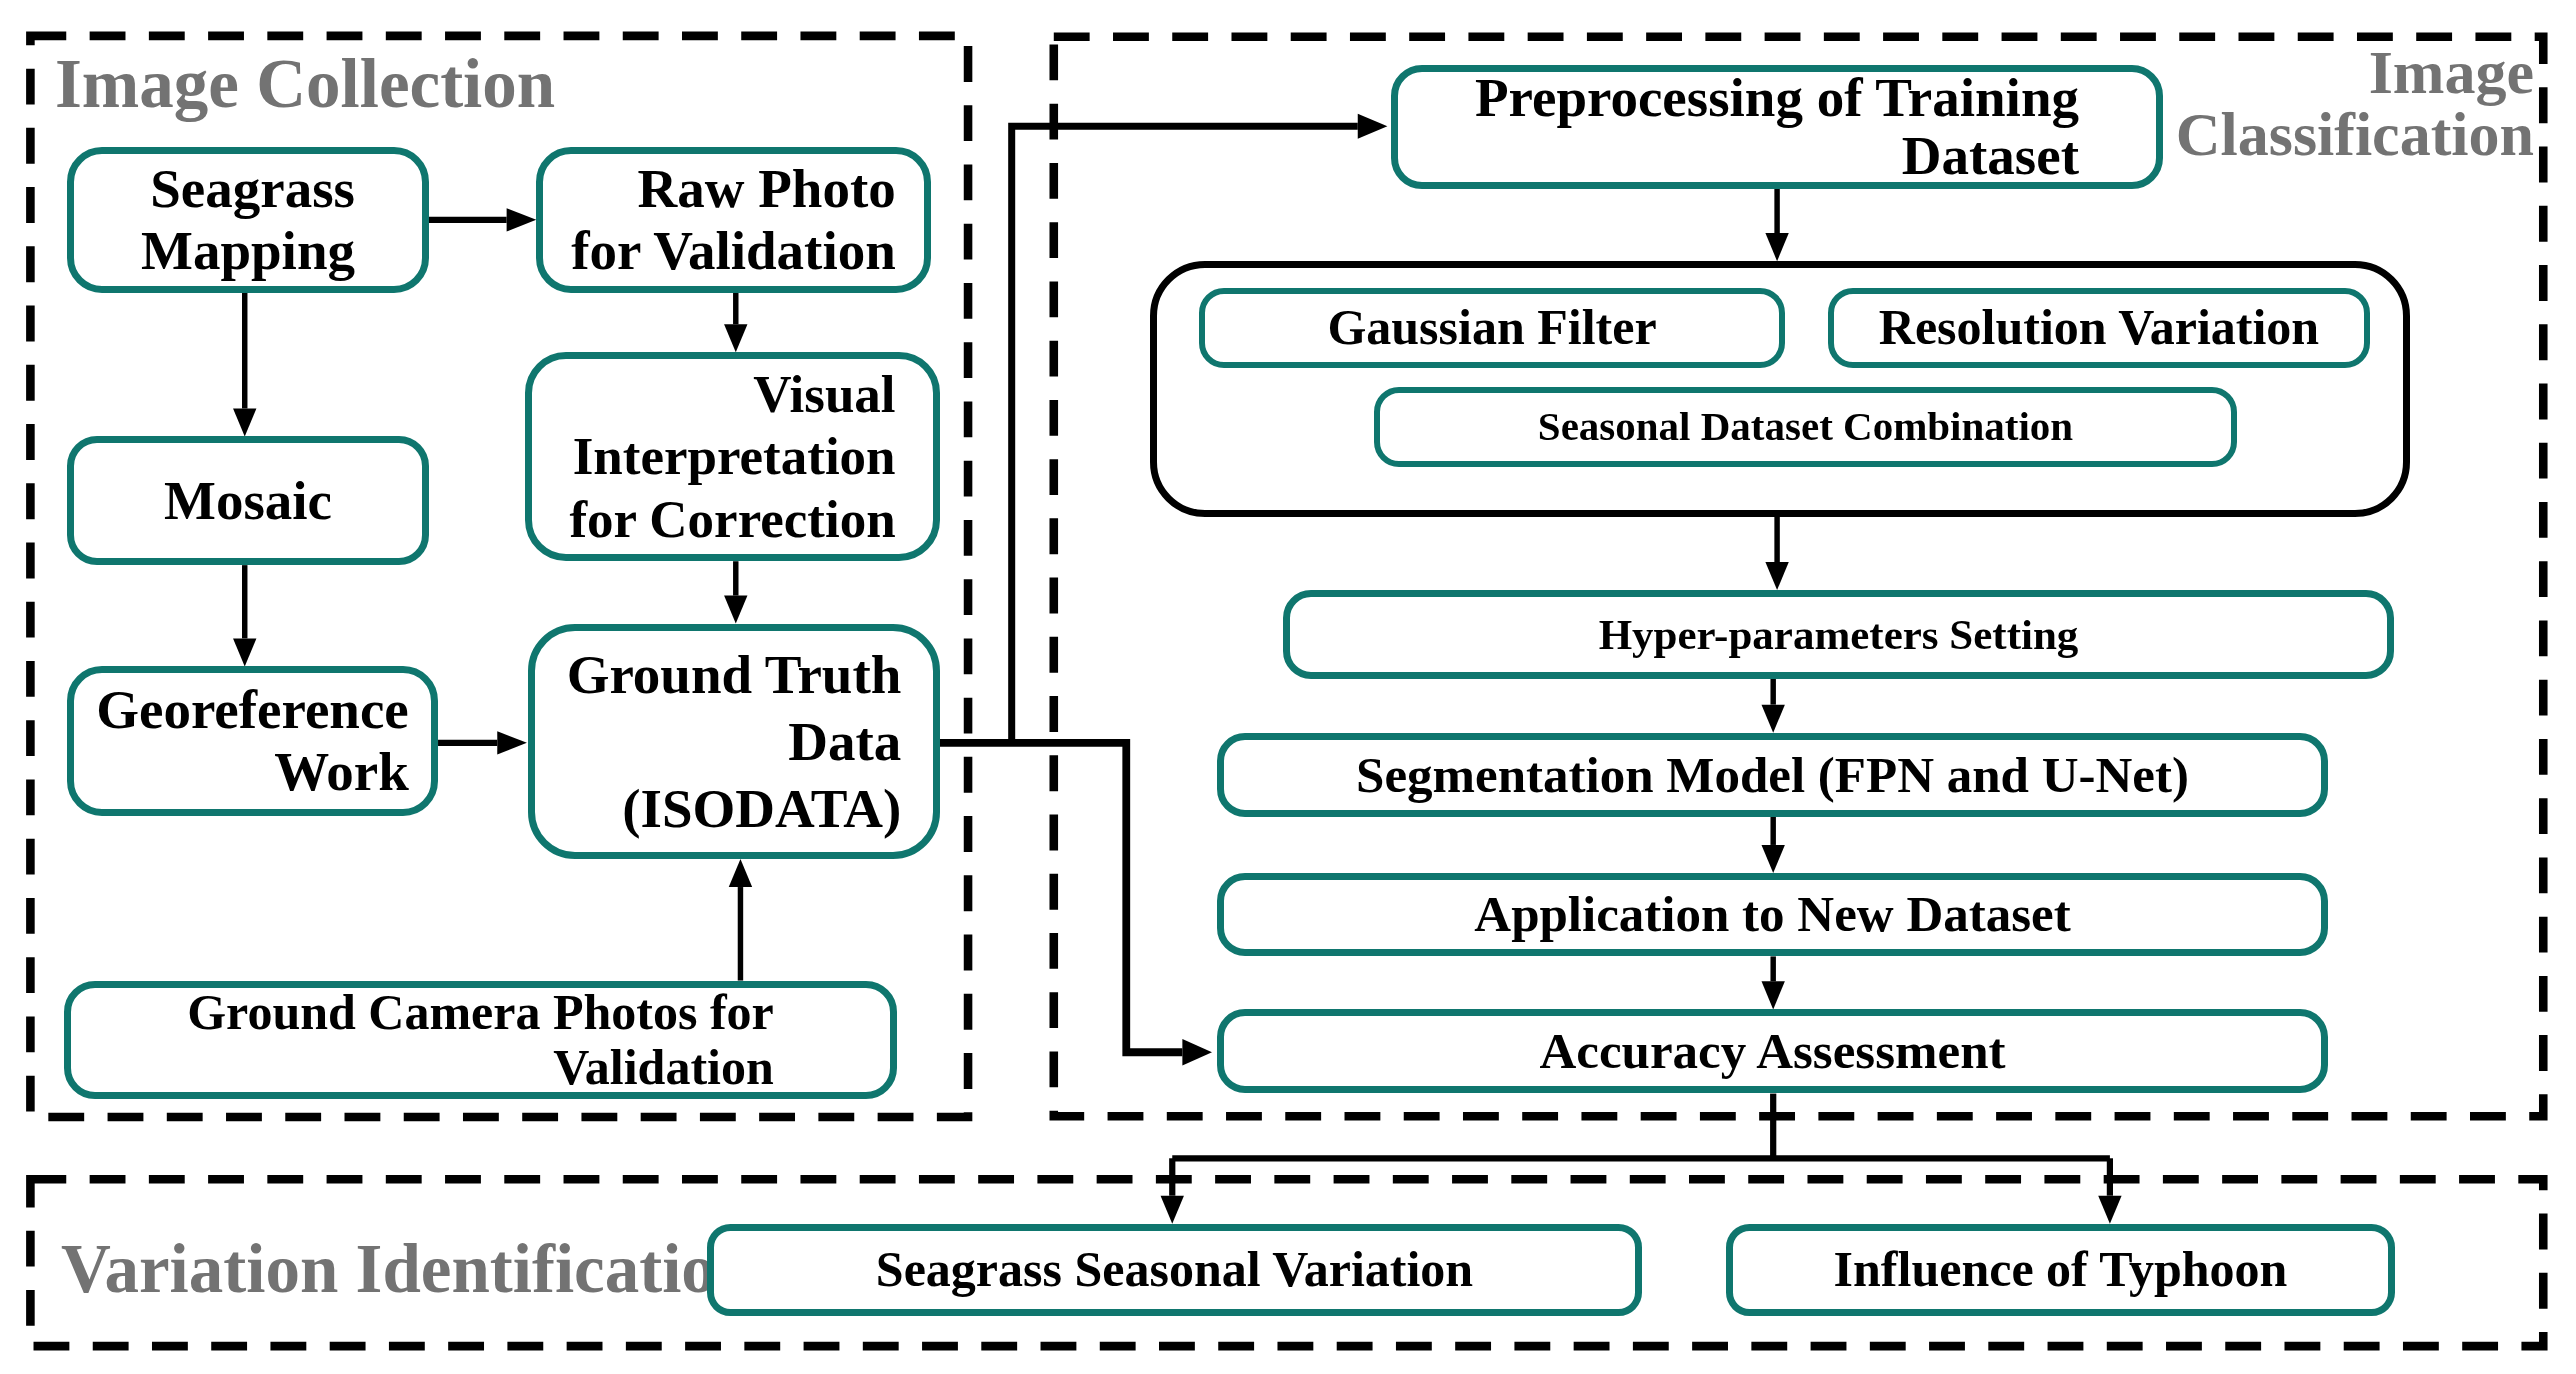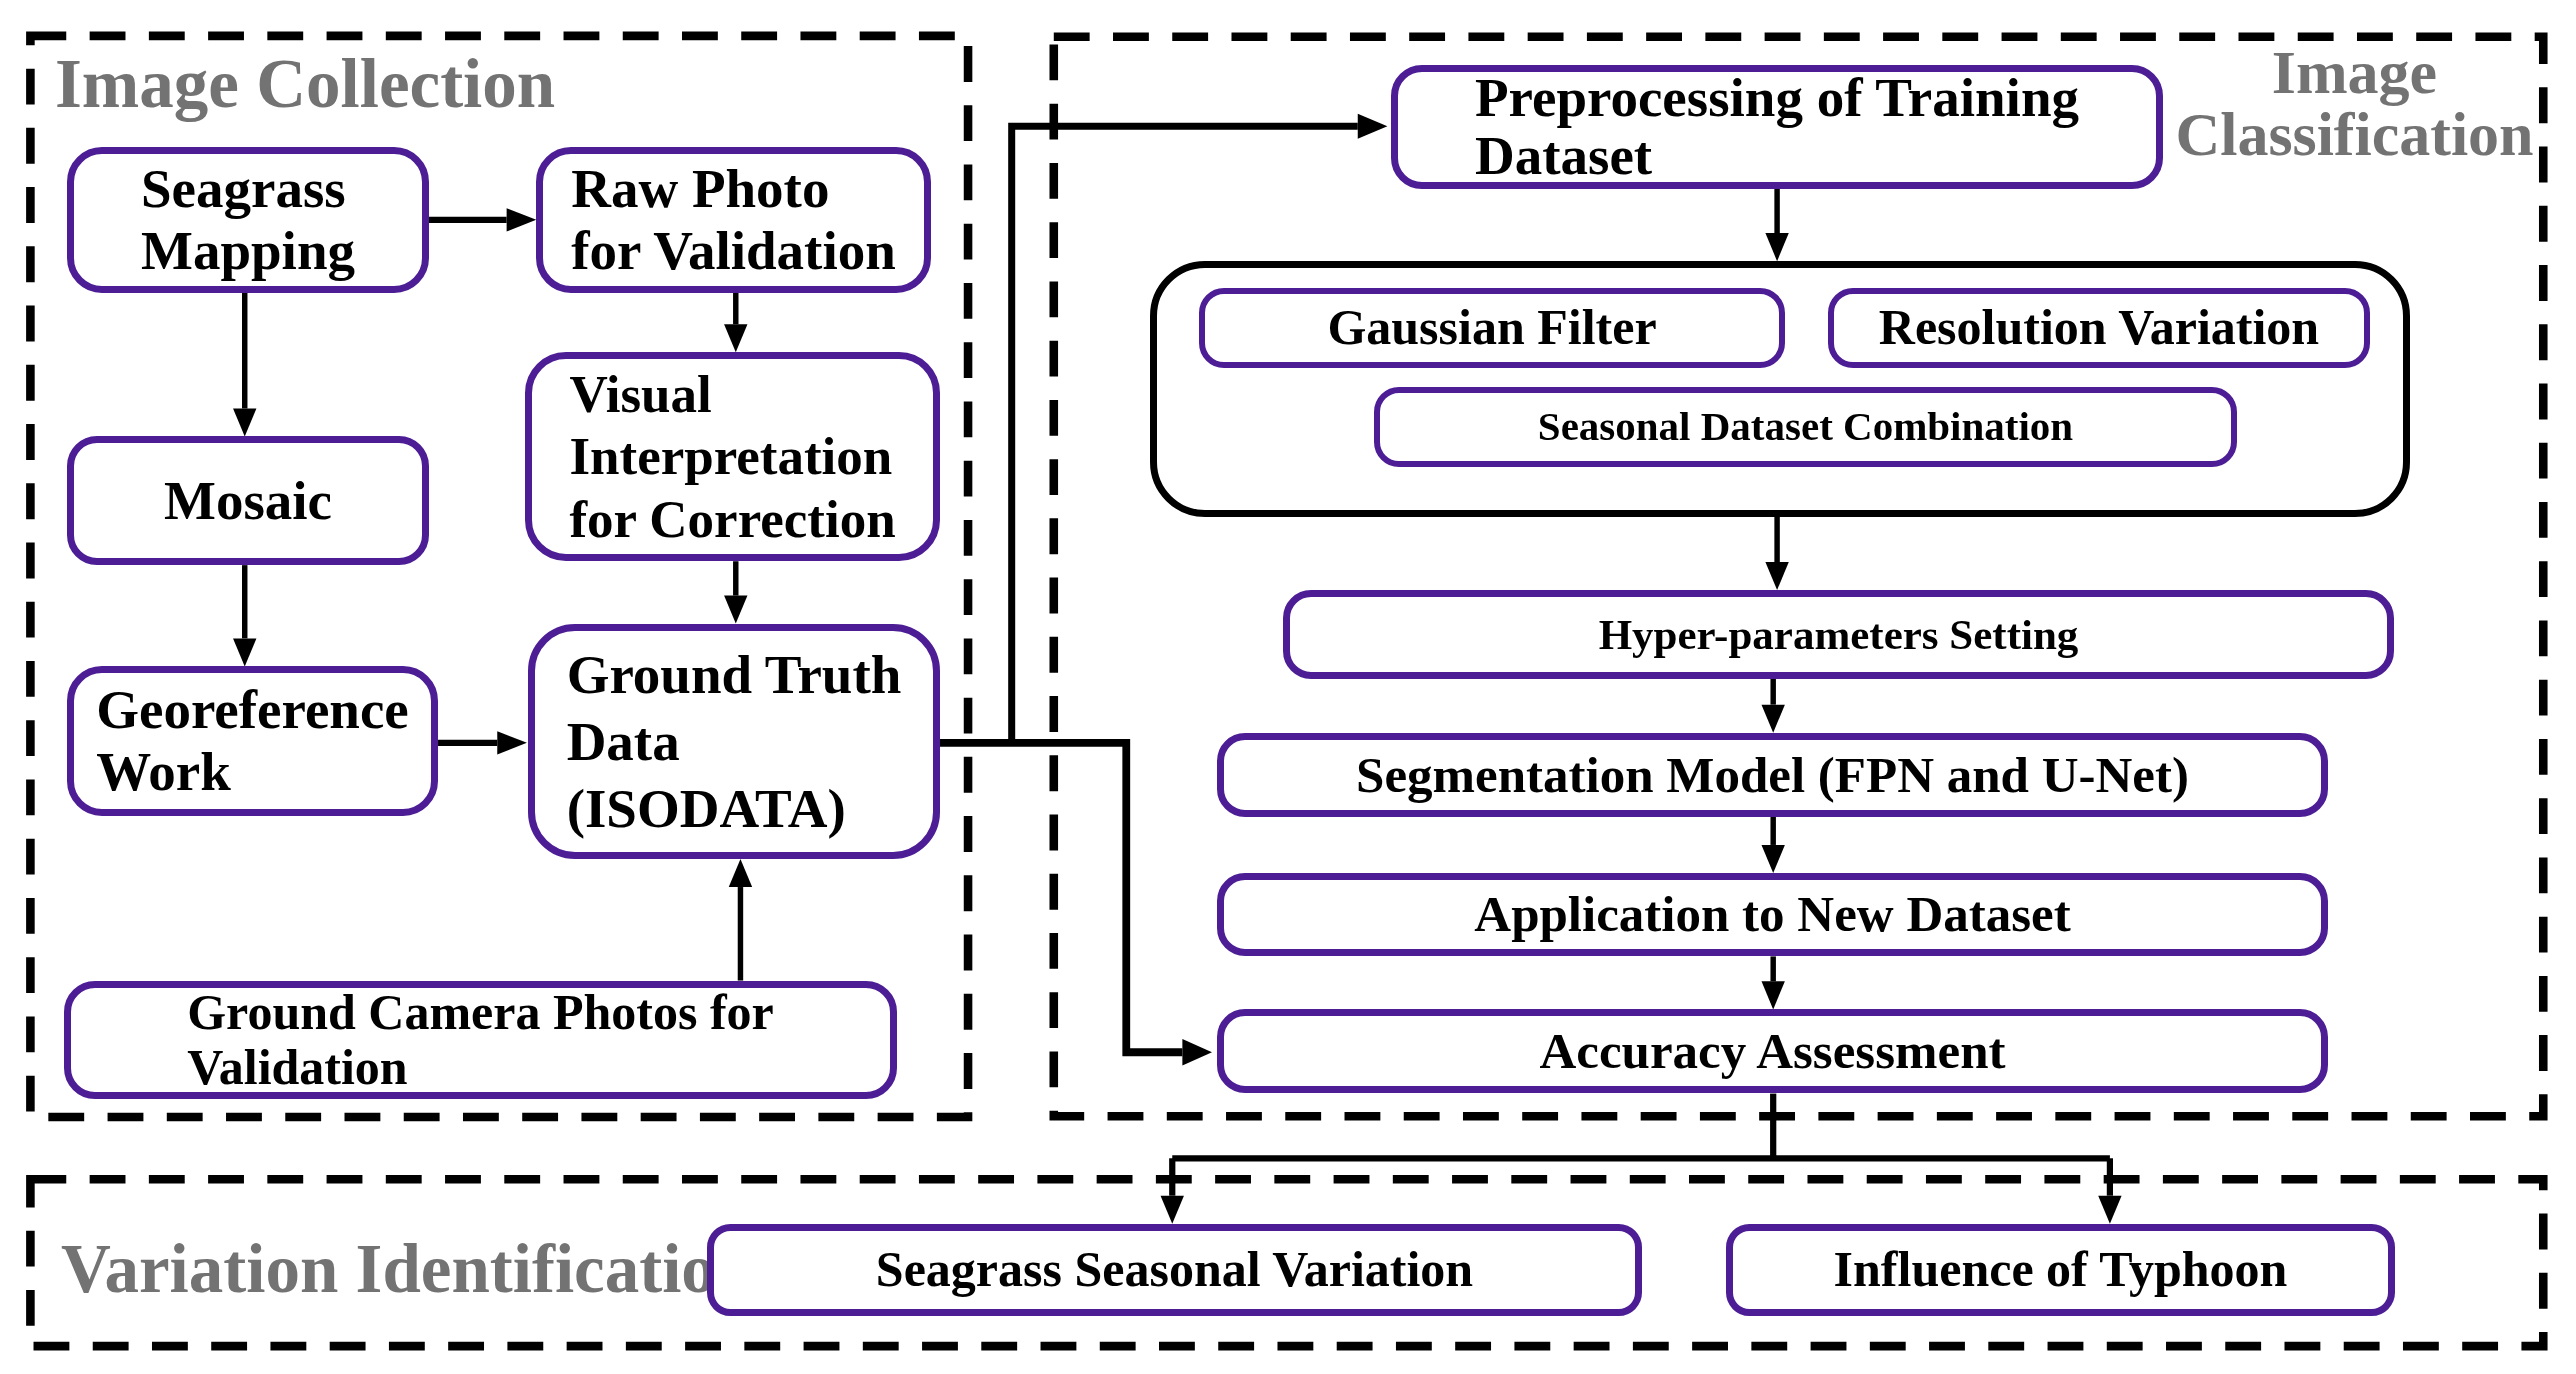--- a/index.html
+++ b/index.html
@@ -19,25 +19,25 @@
   #wires {
     position: absolute;
     left: 0; top: 0;
     width: 2576px;
     height: 1375px;
   }
   .node {
     position: absolute;
     box-sizing: border-box;
     background: #ffffff;
-    border: 7px solid #4c1d95;
+    border: 7px solid #0f766e;
     display: flex;
     align-items: center;
     justify-content: center;
-    text-align: left;
+    text-align: right;
     font-weight: bold;
     white-space: pre-line;
     line-height: 1.15;
     color: #000000;
   }
   .container-box {
     position: absolute;
     box-sizing: border-box;
     background: #ffffff;
     border: 7px solid #000000;
@@ -69,21 +69,21 @@
   #n-segmentation  { left:1217px; top:733px; width:1111px; height:84px; border-radius:28px; font-size:51px; }
   #n-application   { left:1217px; top:873px; width:1111px; height:83px; border-radius:28px; font-size:51px; }
   #n-accuracy      { left:1217px; top:1009px; width:1111px; height:84px; border-radius:28px; font-size:51px; }
 
   
   #n-seasonalvar   { left:707px;  top:1224px; width:935px; height:92px; border-radius:23.4px; font-size:50px; }
   #n-typhoon       { left:1726px; top:1224px; width:669px;  height:92px; border-radius:23.4px; font-size:50px; }
 
   
   #lbl-collection     { left:55px;   top:45px;   font-size:69px; }
-  #lbl-classification { left:2175px; top:41px;   width:359px; font-size:62px; line-height:1.0; text-align:center; }
+  #lbl-classification { left:2175px; top:41px;   width:359px; font-size:62px; line-height:1.0; text-align:right; }
   #lbl-variation      { left:61px;   top:1230px; font-size:69px; }
 </style>
 </head>
 <body>
 
 <div id="canvas">
 
   <svg id="wires" viewBox="0 0 3305 1764" xmlns="http://www.w3.org/2000/svg">
 
     <g>

